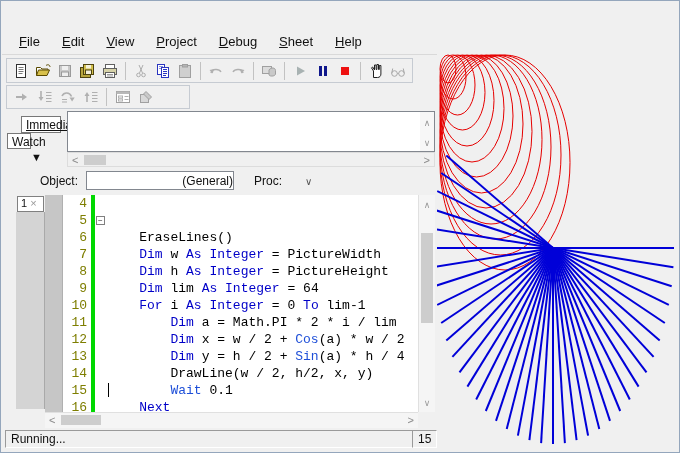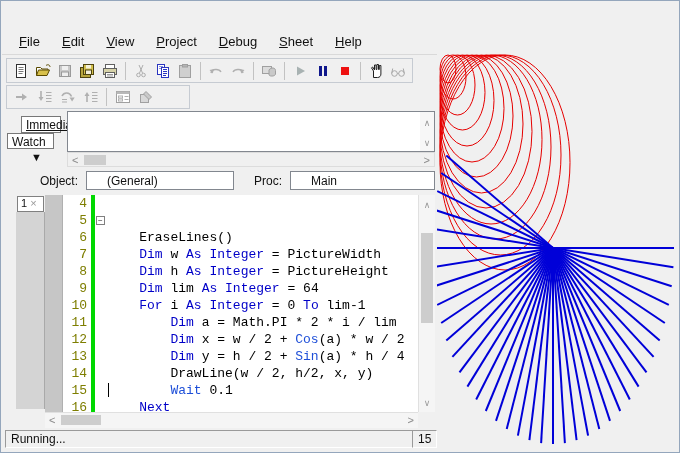--- a/index.html
+++ b/index.html
@@ -22,32 +22,32 @@
   
   .tbar{ position:absolute; background:#f0f0f0; border:1px solid #c6cbd2; display:flex; align-items:center; padding:1px 3px; }
   .tbar1{ left:5px; top:57px; width:407px; height:25px; }
   .tbar2{ left:5px; top:84px; width:184px; height:24px; }
   .tb-btn{ width:23px; height:21px; display:flex; align-items:center; justify-content:center; }
   .tb-sep{ width:1px; height:18px; background:#c2c2c2; margin:0 4px; }
   
   .immediate{ position:absolute; left:1px; top:110px; width:434px; height:58px; }
   .itab{ position:absolute; background:#fff; border:1px solid #777; font-size:12px; color:#111; padding:1px 4px 0 4px; }
   .itab1{ left:19px; top:5px; width:40px; height:17px;text-decoration:underline; }
-  .itab2{ left:5px; top:22px; width:47px; height:16px; }
+  .itab2{ left:5px; top:22px; width:24px; height:16px; }
   .itri{ position:absolute; left:29px; top:40px; font-size:11px; color:#111; }
   .ibox{ position:absolute; left:65px; top:0; width:368px; height:41px; background:#fff; border:1px solid #82878f; }
   .ivs{ position:absolute; right:0; top:0; width:14px; height:39px; background:#f7f7f7; }
   .sarrow{ color:#9a9a9a; font-size:9px; text-align:center; display:block; }
   .ihscroll{ position:absolute; left:65px; top:41px; width:368px; height:15px; background:#f0f0f0; border:1px solid #dcdcdc; }
   .harrow{ position:absolute; top:1px; color:#8a8a8a; font-size:11px; line-height:12px; }
   .hthumb{ position:absolute; top:2px; height:10px; background:#cdcdcd; }
   
   .objproc{ position:absolute; left:1px; top:168px; width:434px; height:25px; font-size:12px; color:#111; }
   .op-label{ position:absolute; top:5px; }
-  .op-sel{ position:absolute; top:2px; height:19px; background:#fff; border:1px solid #82878f; padding:2px 20px; font-size:12px; }
+  .op-sel{ position:absolute; top:2px; height:19px; background:#fff; border:1px solid #82878f; padding:2px 0; font-size:12px;text-align:right; }
   .op-chev{ position:absolute; top:4px; color:#555; font-size:10px; }
   
   .editor{ position:absolute; left:1px; top:194px; width:434px; height:233px; background:#f0f0f0; }
   .etab{ position:absolute; left:15px; top:1px; width:27px; height:16px; background:#fff; border:1px solid #808080;
          font-size:11px; padding-left:3px; color:#111; }
   .etab .x{ color:#999; margin-left:3px; font-size:11px; }
   .tabstrip{ position:absolute; left:14px; top:17px; width:29px; height:197px; background:#d4d4d4; border-right:1px solid #a9a9a9; }
   .selmargin{ position:absolute; left:43px; top:0; width:18px; height:217px; background:#c6c6c6; border-right:1px solid #b0b0b0; }
   .code-viewport{ position:absolute; left:61px; top:0; width:355px; height:217px; background:#fff; overflow:hidden;
                   font-family:"Liberation Mono", monospace; font-size:13px; }
@@ -253,24 +253,20 @@
     </div>
   </div>
 
   <div class="objproc">
     <span class="op-label" style="left:38px">Object:</span>
     <div class="op-sel" style="left:84px; width:148px">
       <span>(General)</span>
       <span class="op-chev" style="left:218px">∨</span>
     </div>
     <span class="op-label" style="left:252px">Proc:</span>
-    <div class="op-sel" style="left:288px; width:145px">
-      <span>Main</span>
-      
-    </div>
   </div>
 
   <div class="editor">
     <div class="etab"><span>1</span><span class="x">×</span></div>
     <div class="tabstrip"></div>
     <div class="selmargin"></div>
     <div class="code-viewport">
       <div class="green-col"></div>
     <div class="crow"><span class="lnum">4</span><span class="ctext"></span></div>
         <div class="crow"><span class="lnum">5</span><span class="fold">−</span></div>

